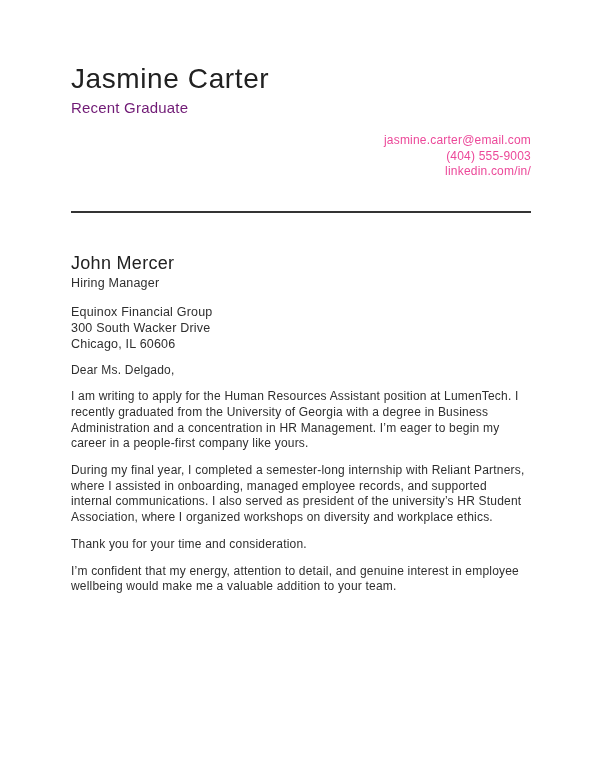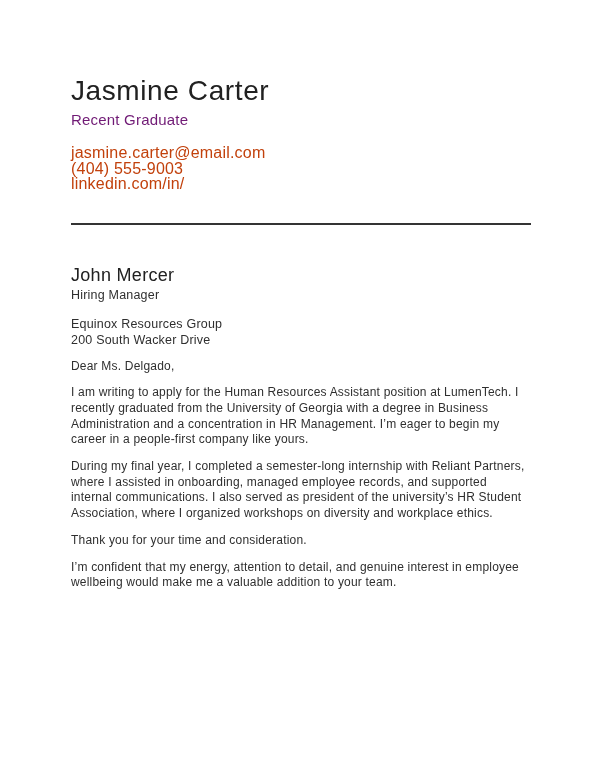--- a/index.html
+++ b/index.html
@@ -10,44 +10,43 @@
   .page {
     position: relative;
     width: 600px;
     height: 601px;
     box-sizing: border-box;
     background: #ffffff;
     padding: 62px 69px 0 71px;
     font-family: "Liberation Sans", sans-serif;
     color: #2f2f2f;
     overflow: hidden;
-    margin-top: 12px;
   }
   .applicant-name {
     margin: 0;
     font-size: 28px;
     line-height: 34px;
     font-weight: 500;
     letter-spacing: 0.6px;
     color: #212121;
   }
   .applicant-title {
     margin-top: 3px;
     font-size: 15px;
     line-height: 18px;
     letter-spacing: 0.2px;
     color: #701a75;
   }
   .contact-block {
     margin-top: 16px;
-    text-align: left;
-    font-size: 16px;
+    text-align: right;
+    font-size: 12px;
     line-height: 15.5px;
     letter-spacing: 0.2px;
-    color: #c2410c;
+    color: #ec4899;
   }
   .divider {
     border: none;
     border-top: 2px solid #343434;
     margin: 31px 0 0 0;
   }
   .recipient-block {
     margin-top: 40px;
   }
   .recipient-name {
@@ -106,22 +105,23 @@
     </div>
   </header>
 
   <hr class="divider">
 
   <section class="recipient-block">
     <div class="recipient-name">John Mercer</div>
     <div class="recipient-role">Hiring Manager</div>
 
     <div class="company-block">
-      <div>Equinox Resources Group</div>
-      <div>200 South Wacker Drive</div>
+      <div>Equinox Financial Group</div>
+      <div>300 South Wacker Drive</div>
+      <div>Chicago, IL 60606</div>
     </div>
   </section>
 
   <section class="letter-body">
     <p class="salutation">Dear Ms. Delgado,</p>
     <p>I am writing to apply for the Human Resources Assistant position at LumenTech. I recently graduated from the University of Georgia with a degree in Business Administration and a concentration in HR Management. I’m eager to begin my career in a people-first company like yours.</p>
     <p>During my final year, I completed a semester-long internship with Reliant Partners, where I assisted in onboarding, managed employee records, and supported internal communications. I also served as president of the university’s HR Student Association, where I organized workshops on diversity and workplace ethics.</p>
     <p>Thank you for your time and consideration.</p>
     <p>I’m confident that my energy, attention to detail, and genuine interest in employee wellbeing would make me a valuable addition to your team.</p>
   </section>

